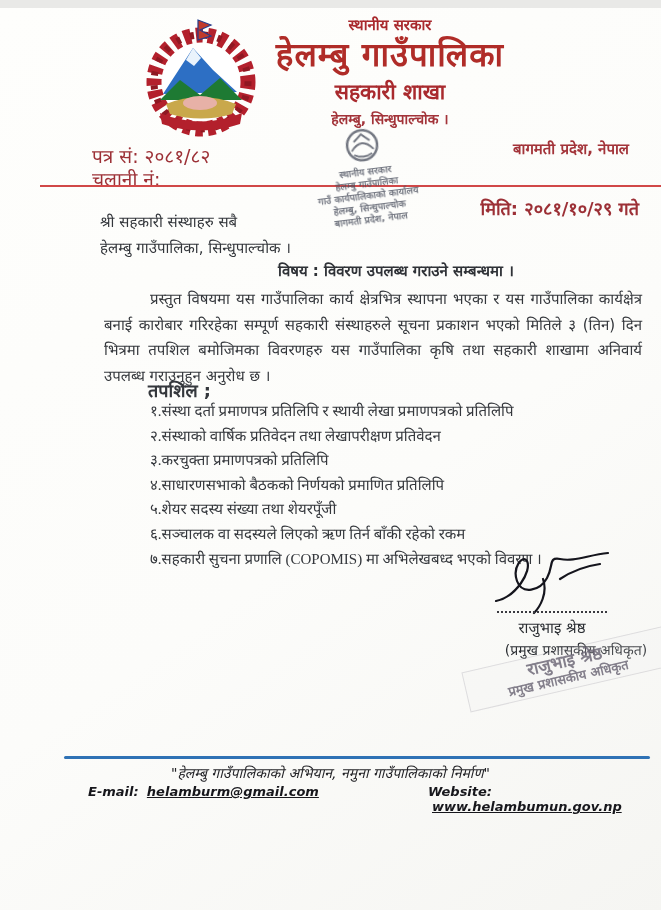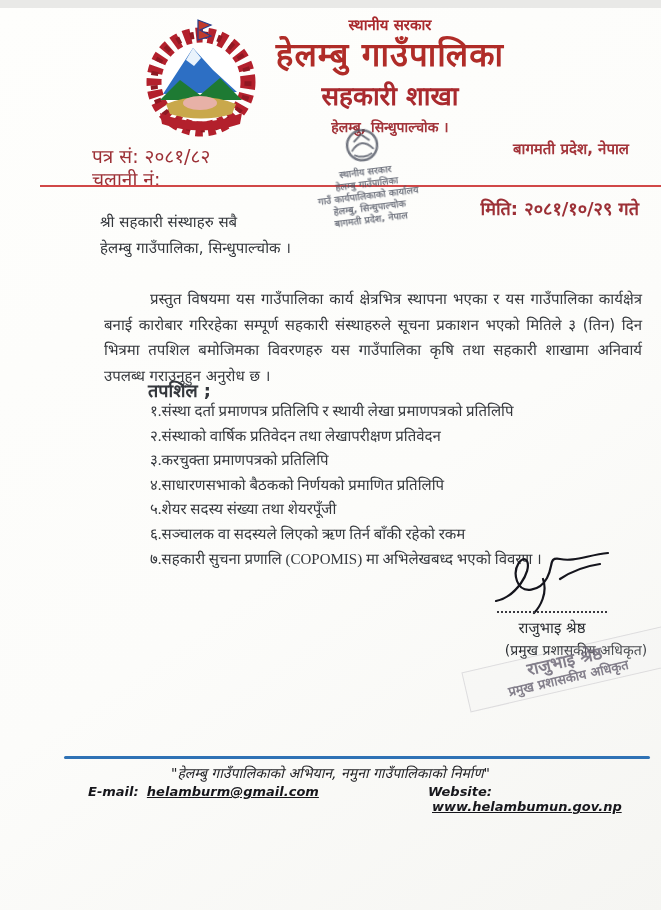--- a/index.html
+++ b/index.html
@@ -7,21 +7,21 @@
     position:relative;width:661px;height:910px;margin:8px auto;
     background:linear-gradient(145deg,#fefefc 0%,#fcfcfa 55%,#f5f5f2 100%);
     font-family:"DejaVu Sans",sans-serif;overflow:hidden;color:#34373c;
   }
   .abs{position:absolute;}
   
   .emblem{left:136px;top:10px;width:130px;height:120px;}
   .head-text{left:240px;top:6px;width:300px;text-align:center;}
   .supertitle{font-size:15px;font-weight:bold;color:#a92a2e;}
   .main-title{font-size:33px;font-weight:bold;color:#b02c28;line-height:1.25;letter-spacing:1px;}
-  .sub-title{font-size:26px;font-weight:bold;color:#a92a2e;margin-top:2px;}
+  .sub-title{font-size:21px;font-weight:bold;color:#a92a2e;margin-top:2px;}
   .addr-line{font-size:14px;font-weight:bold;color:#a3343a;margin-top:4px;}
   .province{top:130px;right:32px;font-size:15px;font-weight:bold;color:#a3343a;}
   .meta{left:92px;top:137px;font-size:19px;font-weight:normal;color:#9c3036;line-height:23px;}
   .red-rule{left:40px;right:0;top:177px;height:2px;background:#d14848;}
   .date-line{top:188px;right:22px;font-size:18px;font-weight:bold;color:#9c3036;}
   
   .office-stamp{
     left:296px;top:120px;width:140px;text-align:center;
     transform:rotate(-7deg);color:#4d5260;opacity:.78;
     filter:blur(.3px);
@@ -104,20 +104,21 @@
     <div class="st-line">गाउँ कार्यपालिकाको कार्यालय</div>
     <div class="st-line">हेलम्बु, सिन्धुपाल्चोक</div>
     <div class="st-line">बागमती प्रदेश, नेपाल</div>
   </div>
 
   <div class="abs recipient">
     <div>श्री सहकारी संस्थाहरु सबै</div>
     <div>हेलम्बु गाउँपालिका, सिन्धुपाल्चोक ।</div>
   </div>
 
+  <div class="abs subject">विषय : विवरण उपलब्ध गराउने सम्बन्धमा ।</div>
 
   <div class="abs paragraph">प्रस्तुत विषयमा यस गाउँपालिका कार्य क्षेत्रभित्र स्थापना भएका र यस गाउँपालिका कार्यक्षेत्र बनाई कारोबार गरिरहेका सम्पूर्ण सहकारी संस्थाहरुले सूचना प्रकाशन भएको मितिले ३ (तिन) दिन भित्रमा तपशिल बमोजिमका विवरणहरु यस गाउँपालिका कृषि तथा सहकारी शाखामा अनिवार्य उपलब्ध गराउनुहुन अनुरोध छ ।</div>
 
   <div class="abs list-heading">तपशिल ;</div>
   <div class="abs the-list">
     <div class="li">१.संस्था दर्ता प्रमाणपत्र प्रतिलिपि र स्थायी लेखा प्रमाणपत्रको प्रतिलिपि</div>
     <div class="li">२.संस्थाको वार्षिक प्रतिवेदन तथा लेखापरीक्षण प्रतिवेदन</div>
     <div class="li">३.करचुक्ता प्रमाणपत्रको प्रतिलिपि</div>
     <div class="li">४.साधारणसभाको बैठकको निर्णयको प्रमाणित प्रतिलिपि</div>
     <div class="li">५.शेयर सदस्य संख्या तथा शेयरपूँजी</div>

